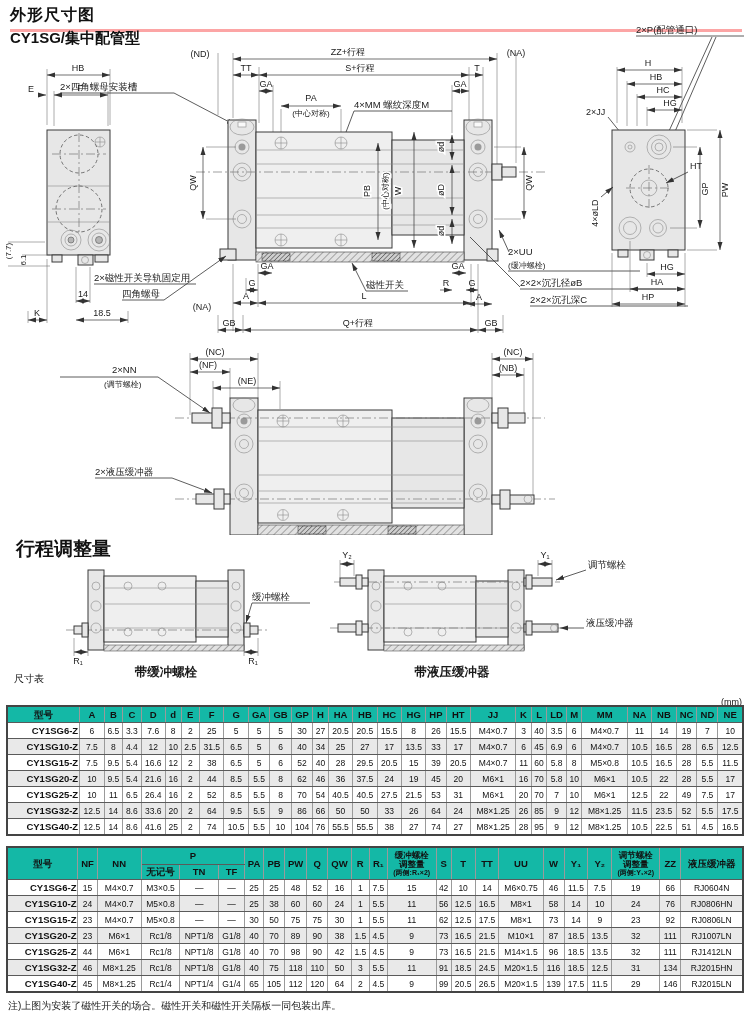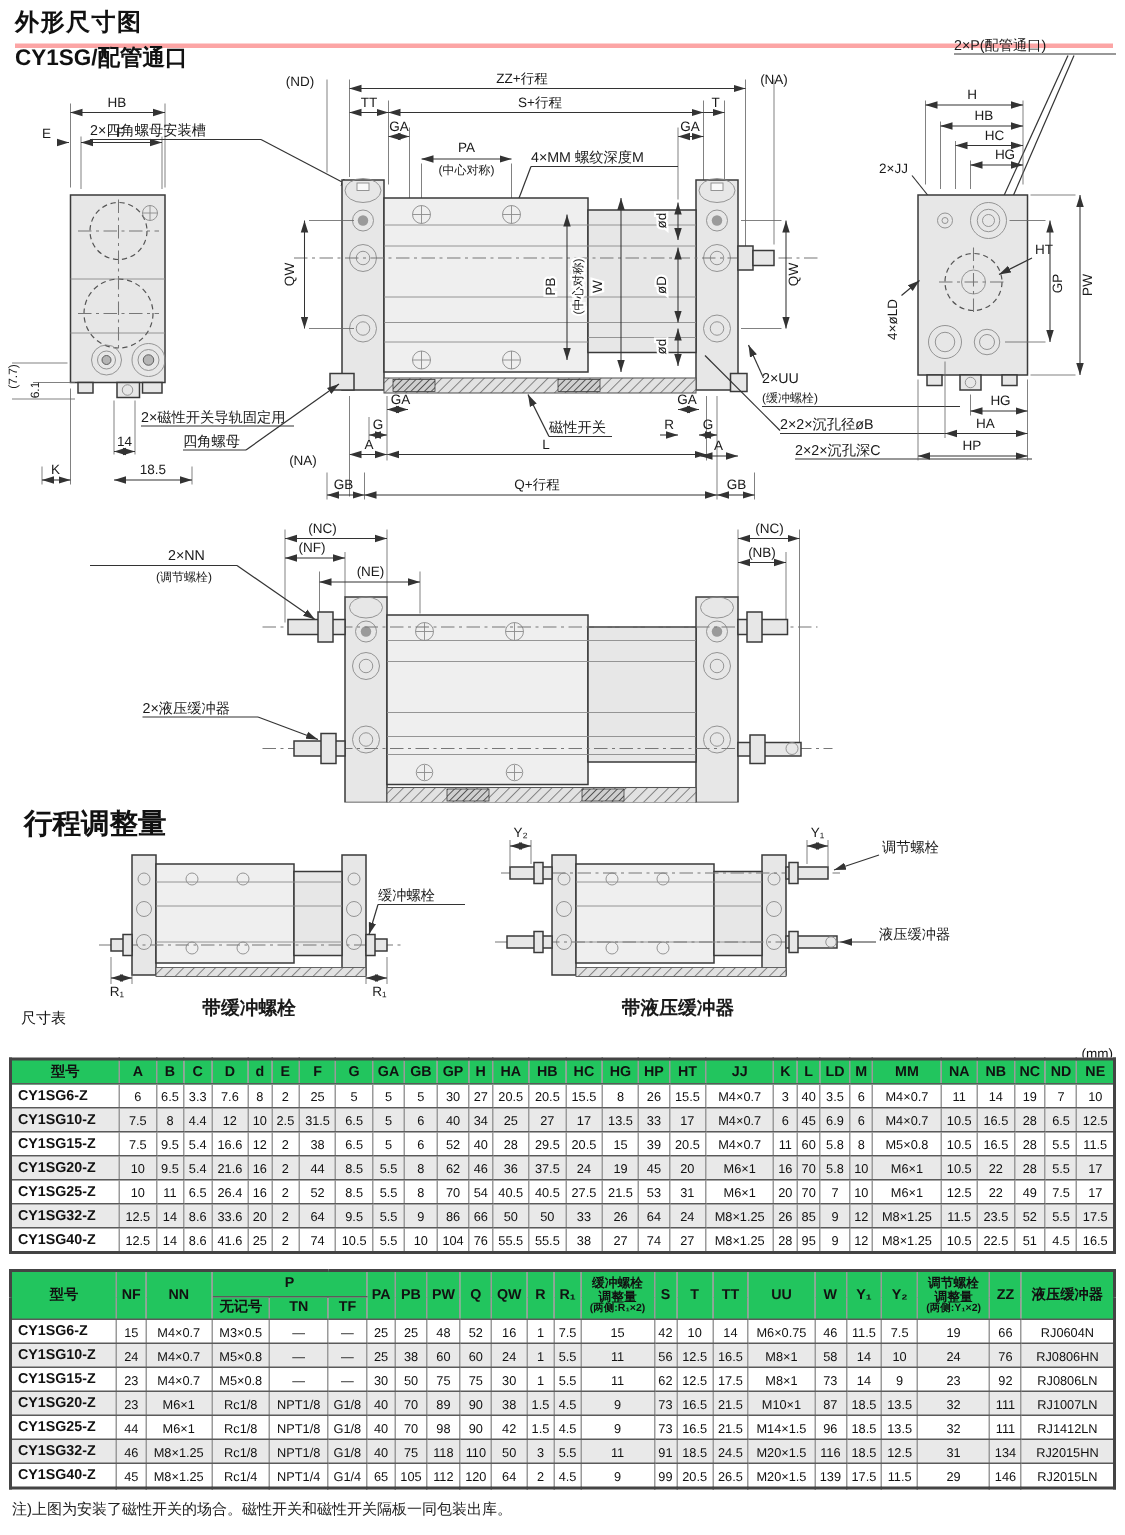--- a/index.html
+++ b/index.html
@@ -19,35 +19,35 @@
   .xl{stroke:#666;stroke-width:0.55;fill:none}
   .bd{stroke:#3a3a3a;stroke-width:1;fill:#e7e7e7}
   .bd2{stroke:#3a3a3a;stroke-width:1;fill:#efefef}
   .tn{stroke:#8a8a8a;stroke-width:0.6;fill:none}
   .cl{stroke:#777;stroke-width:0.7;fill:none;stroke-dasharray:9 3 2 3}
   .dsh{stroke:#555;stroke-width:0.8;fill:none;stroke-dasharray:3.5 2.5}
   .ldr{stroke:#333;stroke-width:0.8;fill:none}
   table{border-collapse:collapse;background:#fff}
   #t1,#t2{width:738px;table-layout:auto;border:2px solid #444}
   #t1 td,#t1 th,#t2 td,#t2 th{border-left:1px solid #9a9a9a;border-right:1px solid #9a9a9a;border-top:1.4px solid #5a5a5a;border-bottom:1.4px solid #5a5a5a;font-size:8.5px;padding:0 1px;text-align:center;white-space:nowrap;height:15px;line-height:12px}
-  #t1 thead th,#t2 thead th{background:#22c55e;font-size:9.5px;font-weight:bold}
-  #t1 tbody th,#t2 tbody th{font-size:9.5px;font-weight:bold;text-align:left;padding-left:4px}
+  #t1 thead th,#t2 thead th{background:#14b8a6;font-size:9.5px;font-weight:bold}
+  #t1 tbody th,#t2 tbody th{font-size:9.5px;font-weight:bold;text-align:right;padding-left:4px}
   tr.alt th,tr.alt td{background:#e9e9e9}
   #t1{position:absolute;left:6px;top:705px}
   #t2{position:absolute;left:6px;top:846px}
   #t2 thead tr:first-child th{height:16px}
   #t2 thead tr:last-child th{height:14px}
   .grp span{display:block;line-height:9px;font-size:8.5px}
   .grp span.sm{font-size:7px;line-height:8px}
 </style>
 </head>
 <body>
 
 <div id="title" class="abs">外形尺寸图</div>
-<div id="subtitle" class="abs">CY1SG/配管通口</div>
+<div id="subtitle" class="abs">CY1SG/集中配管型</div>
 
 <svg id="svg-main" class="abs" style="left:0;top:23px" width="750" height="512" viewBox="0 0 750 512">
 <defs>
  <marker id="ar" markerWidth="9" markerHeight="7" refX="8" refY="3" orient="auto" markerUnits="userSpaceOnUse">
         <path d="M0,0.5 L8,3 L0,5.5 Z" fill="#333"></path>
       </marker>
  <marker id="ar2" markerWidth="9" markerHeight="7" refX="0" refY="3" orient="auto" markerUnits="userSpaceOnUse">
         <path d="M8,0.5 L0,3 L8,5.5 Z" fill="#333"></path>
       </marker>
  <pattern id="hat" width="5" height="5" patternUnits="userSpaceOnUse" patternTransform="rotate(45)">

